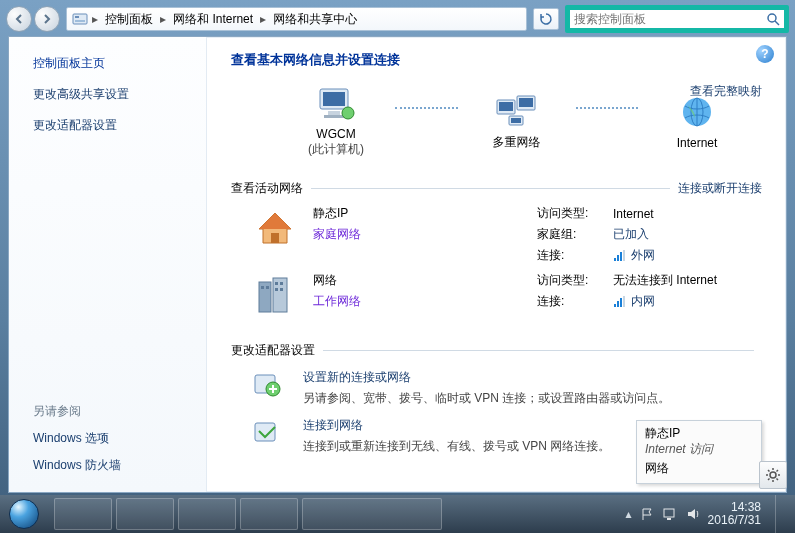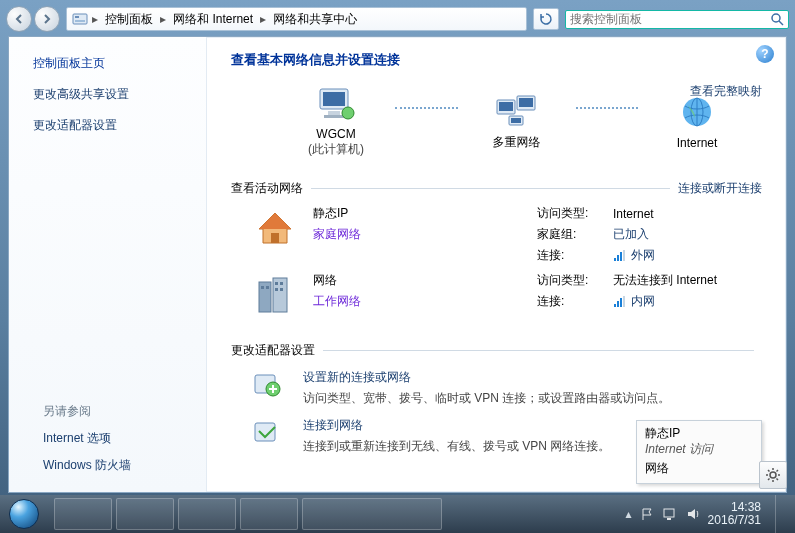--- a/index.html
+++ b/index.html
@@ -7,31 +7,31 @@
 
 
 .addr{position:absolute;left:6px;top:6px;right:6px;height:26px;display:flex;gap:6px;align-items:center}
 .nav-btns{display:flex;gap:2px}
 .nav-btn{width:26px;height:26px;border-radius:50%;background:radial-gradient(circle at 30% 30%,#fdfdfd,#c6d2de);border:1px solid #8fa3b6;display:flex;align-items:center;justify-content:center;color:#5b748c}
 .crumb-box{flex:1;display:flex;align-items:center;height:24px;background:linear-gradient(#fff,#f3f7fb);border:1px solid #a9c1d7;border-radius:2px;padding:0 4px;gap:2px}
 .crumb-icon{width:18px;height:18px;display:flex;align-items:center;justify-content:center;color:#3b6ea5}
 .crumb{padding:0 4px;height:100%;display:flex;align-items:center;color:#000;cursor:default}
 .crumb.sep{color:#555;padding:0 1px}
 .refresh{width:26px;height:22px;border:1px solid #a9c1d7;background:linear-gradient(#fff,#eaf1f8);display:flex;align-items:center;justify-content:center;border-radius:2px;color:#3b6ea5}
-.search{width:224px;height:19px;border:1px solid #14b8a6;background:#fff;border-radius:2px;display:flex;align-items:center;padding:0 4px}
+.search{width:224px;height:28px;border:5px solid #14b8a6;background:#fff;border-radius:2px;display:flex;align-items:center;padding:0 4px}
 .search input{flex:1;border:none;outline:none;font-size:12px;color:#888}
 .search .ic{color:#3b6ea5}
 
 
 .win{position:absolute;left:8px;right:8px;top:36px;bottom:40px;background:#fff;border:1px solid #8aa7c2;box-shadow:0 0 0 1px #e6eef6 inset;display:flex;overflow:hidden}
 .sidebar{width:198px;background:linear-gradient(#fdfeff,#f4f8fc);border-right:1px solid #e3ebf3;display:flex;flex-direction:column;position:relative}
 .side-pad{padding:18px 14px 0 24px}
 .side-title{color:#003399;font-size:12px;margin-bottom:14px}
 .side-link{color:#1a3e6e;margin-bottom:14px;cursor:pointer}
-.side-footer{position:absolute;left:10px;right:0;bottom:0;padding:8px 14px 8px 24px}
+.side-footer{position:absolute;left:0;right:0;bottom:0;padding:8px 14px 8px 24px}
 .side-footer .hdr{color:#6b7c8c;margin-bottom:10px}
 .side-footer .side-link{margin-bottom:10px}
 
 .main{flex:1;padding:14px 24px 0 24px;position:relative;overflow:hidden}
 .help-ic{position:absolute;right:12px;top:8px;width:18px;height:18px;border-radius:50%;background:radial-gradient(circle at 30% 30%,#9fd2ff,#2b7fcf);color:#fff;display:flex;align-items:center;justify-content:center;font-weight:bold;font-size:12px}
 h1{font-size:13px;color:#003399;font-weight:bold;margin-bottom:16px}
 
 
 .map{display:flex;align-items:center;justify-content:space-between;margin:0 10px 0 50px;position:relative}
 .map-node{display:flex;flex-direction:column;align-items:center;width:110px}
@@ -137,21 +137,21 @@
 
 <div class="win">
   <div class="sidebar">
     <div class="side-pad">
       <div class="side-title">控制面板主页</div>
       <div class="side-link">更改高级共享设置</div>
       <div class="side-link">更改适配器设置</div>
     </div>
     <div class="side-footer">
       <div class="hdr">另请参阅</div>
-      <div class="side-link">Internet 选项</div>
+      <div class="side-link">Windows 选项</div>
       <div class="side-link">Windows 防火墙</div>
     </div>
   </div>
 
   <div class="main">
     <div class="help-ic">?</div>
     <h1>查看基本网络信息并设置连接</h1>
 
     <div style="position:relative">
       <span class="link" style="position:absolute;right:0;top:-2px">查看完整映射</span>
@@ -277,21 +277,21 @@
       <div class="task">
         <div class="tic">
           <svg width="30" height="30" viewBox="0 0 30 30">
               <rect x="4" y="6" width="20" height="18" rx="2" fill="#dfeaf5" stroke="#6b8fba"></rect>
               <circle cx="22" cy="20" r="7" fill="#6fcf6f" stroke="#2f8a2f"></circle>
               <path d="M22 16v8M18 20h8" stroke="#fff" stroke-width="2"></path>
             </svg>
         </div>
         <div class="tt">
           <div class="title link">设置新的连接或网络</div>
-          <div class="desc">访问类型、宽带、拨号、临时或 VPN 连接；或设置路由器或访问点。</div>
+          <div class="desc">另请参阅、宽带、拨号、临时或 VPN 连接；或设置路由器或访问点。</div>
         </div>
       </div>
       <div class="task">
         <div class="tic">
           <svg width="30" height="30" viewBox="0 0 30 30">
               <rect x="4" y="6" width="20" height="18" rx="2" fill="#dfeaf5" stroke="#6b8fba"></rect>
               <path d="M8 14l6 6 10-10" stroke="#3da53d" stroke-width="2" fill="none"></path>
             </svg>
         </div>
         <div class="tt">

